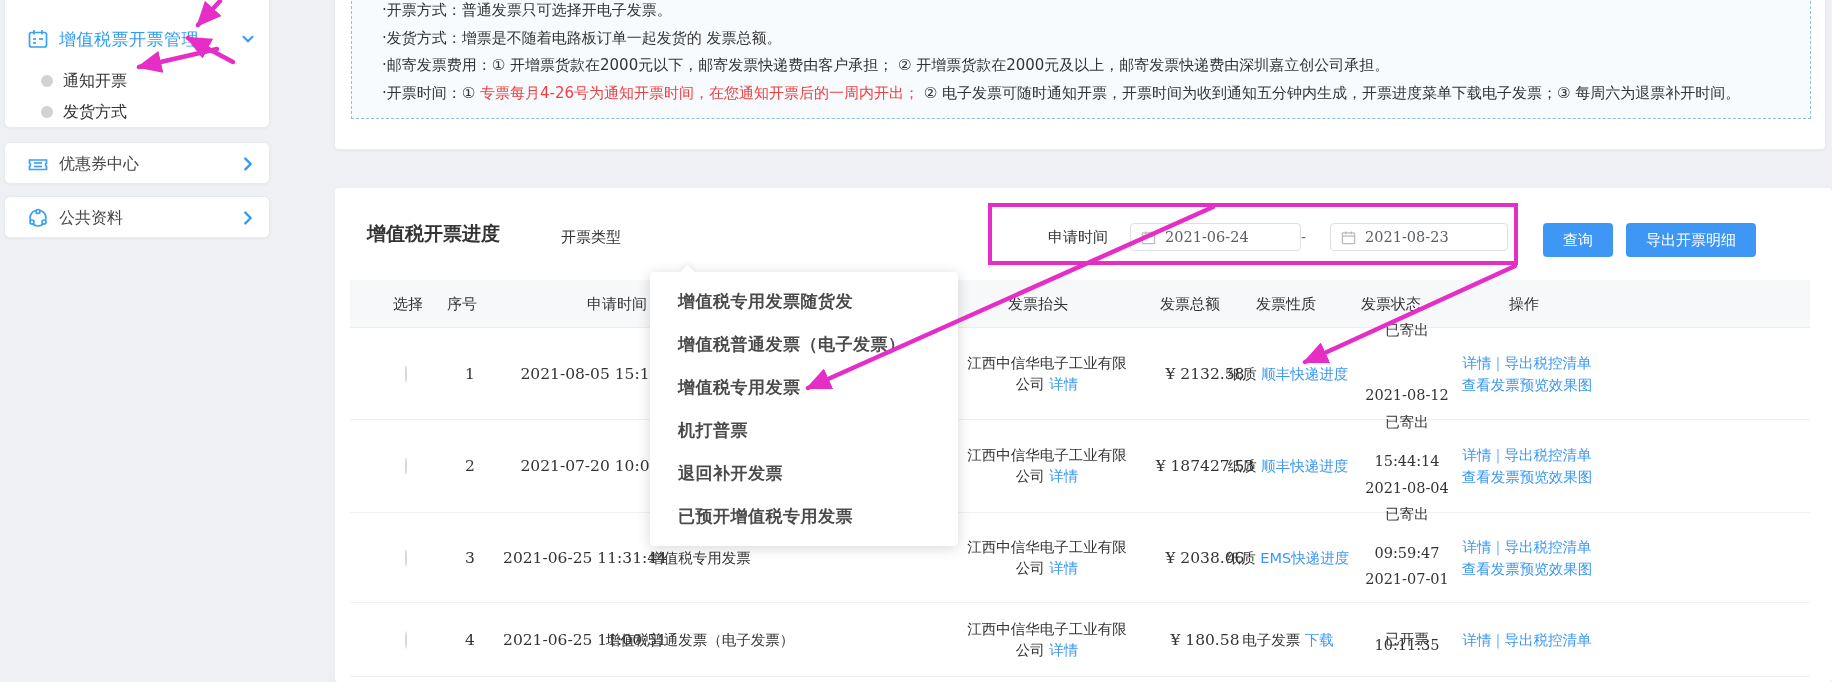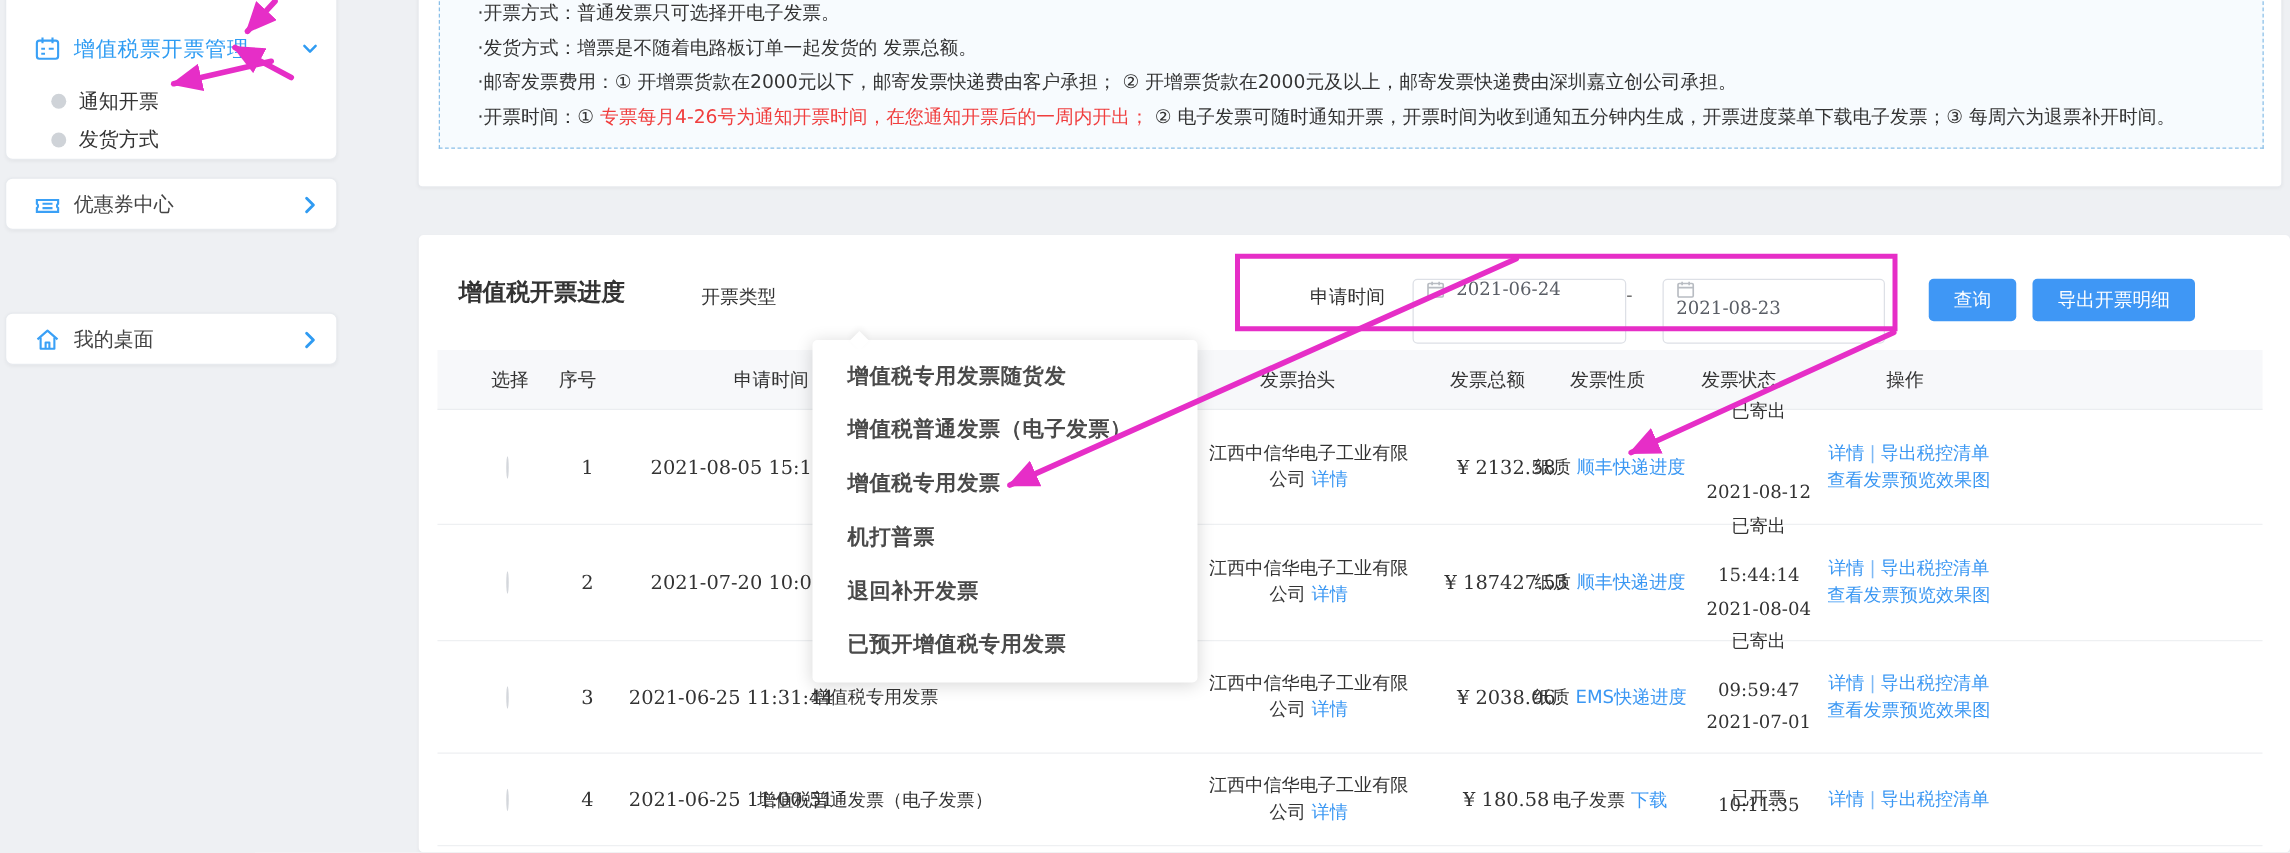--- a/index.html
+++ b/index.html
@@ -24,22 +24,22 @@
   .red { color:#f03e3e; }
 
   
   #main-card { left:335px; top:188px; width:1497px; height:494px; border-radius:4px; border:none; }
   #page-title { position:absolute; left:32px; top:33px; font-size:19px; font-weight:bold; color:#333; }
   .flt-label { position:absolute; font-size:15px; color:#333; top:40px; }
   #type-select { position:absolute; left:315px; top:34px; width:320px; height:34px; border:1px solid #4da3f7;
                  border-radius:4px; background:#fff; display:flex; align-items:center; padding:0 30px 0 15px; }
   #type-select .ph { font-size:14.5px; color:#b6bac0; }
   .caret-up { position:absolute; right:10px; top:11px; width:13px; height:13px; }
-  .date-input { position:absolute; top:35px; height:52px; border:1px solid #dde0e6; border-radius:4px; background:#fff;
-                display:flex; padding-left:10px; }
+  .date-input { position:absolute; top:35px; height:28px; border:1px solid #dde0e6; border-radius:4px; background:#fff;
+                display:flex; align-items:center; padding-left:10px; }
   .date-input .cal { width:15px; height:15px; margin-right:9px; }
   .date-input .dv { font-size:14.5px; color:#5a5e66; font-family:"DejaVu Serif","Liberation Serif",serif; }
   #range-sep { position:absolute; left:966px; top:41px; color:#666; font-size:14px; }
   .btn { position:absolute; top:35px; height:34px; background:#3f97f5; color:#fff; font-size:15px; border:none;
          border-radius:4px; display:flex; align-items:center; justify-content:center; cursor:pointer; }
 
   
   #thead { position:absolute; left:15px; top:92px; width:1460px; height:48px; background:#f7f8fa; border-bottom:1px solid #ebedf0; }
   .hcell { position:absolute; top:50%; transform:translate(-50%,-50%); font-size:15px; color:#333; white-space:nowrap; }
   #tbody { position:absolute; left:15px; top:140px; width:1460px; }
@@ -103,32 +103,33 @@
       <path d="M2.5 7 h17 v3 a2 2 0 0 0 0 3.4 v3.1 h-17 v-3.1 a2 2 0 0 0 0-3.4 z"></path>
         <line x1="7" y1="10" x2="15" y2="10"></line>
         <line x1="7" y1="13.5" x2="15" y2="13.5"></line>
     </svg>
     <span class="side-label" style="top:11px;">优惠券中心</span>
     <svg class="chev-abs" style="top:12px;" viewBox="0 0 20 20" fill="none" stroke="#2f9bf2" stroke-width="2.6" stroke-linecap="round" stroke-linejoin="round">
         <polyline points="7,4 13,10 7,16"></polyline>
       </svg>
   </div>
 
-
-  <div class="card" style="left:4px;top:250px;width:266px;height:42px;">
-    <svg class="side-icon" style="top:10px;" viewBox="0 0 22 22" fill="none" stroke="#3aa0f6" stroke-width="1.7" stroke-linejoin="round">
-      <path d="M3 10.5 L11 3.5 L19 10.5"></path>
-        <path d="M5.5 9 v9 h11 v-9"></path>
-        <path d="M9.5 18 v-5 h3 v5"></path>
+  <div class="card" style="left:4px;top:196px;width:266px;height:42px;">
+    <svg class="side-icon" style="top:10px;" viewBox="0 0 22 22" fill="none" stroke="#3aa0f6" stroke-width="1.7">
+      <circle cx="11" cy="11" r="8"></circle>
+        <circle cx="11" cy="4.5" r="2" fill="#fff"></circle>
+        <circle cx="5" cy="15" r="2" fill="#fff"></circle>
+        <circle cx="17" cy="15" r="2" fill="#fff"></circle>
     </svg>
-    <span class="side-label" style="top:11px;">我的桌面</span>
+    <span class="side-label" style="top:11px;">公共资料</span>
     <svg class="chev-abs" style="top:12px;" viewBox="0 0 20 20" fill="none" stroke="#2f9bf2" stroke-width="2.6" stroke-linecap="round" stroke-linejoin="round">
         <polyline points="7,4 13,10 7,16"></polyline>
       </svg>
   </div>
+
 
   <div class="card" id="notice-card">
     <div id="notice-box">
       <div id="notice-lines">
         <div><span>·</span><span>开票方式：</span><span>普通发票只可选择开电子发票。</span></div>
         <div><span>·</span><span>发货方式：</span><span>增票是不随着电路板订单一起发货的 发票总额。</span></div>
         <div><span>·</span><span>邮寄发票费用：</span><span>① 开增票货款在2000元以下，邮寄发票快递费由客户承担； ② 开增票货款在2000元及以上，邮寄发票快递费由深圳嘉立创公司承担。</span></div>
         <div><span>·</span><span>开票时间：</span><span>① </span><span class="red">专票每月4-26号为通知开票时间，在您通知开票后的一周内开出；</span><span> ② 电子发票可随时通知开票，开票时间为收到通知五分钟内生成，开票进度菜单下载电子发票；③ 每周六为退票补开时间。</span></div>
       </div>
     </div>
@@ -143,21 +144,21 @@
     <div class="date-input" style="left:795px;width:171px;">
       <svg class="cal" viewBox="0 0 16 16" fill="none" stroke="#b8bcc2" stroke-width="1.4">
           <rect x="1.5" y="3" width="13" height="11.5" rx="1"></rect>
           <line x1="5" y1="1.5" x2="5" y2="4.5"></line>
           <line x1="11" y1="1.5" x2="11" y2="4.5"></line>
           <line x1="1.5" y1="6.5" x2="14.5" y2="6.5"></line>
         </svg>
       <span class="dv">2021-06-24</span>
     </div>
     <span id="range-sep">-</span>
-    <div class="date-input" style="left:995px;width:178px;flex-direction:column;">
+    <div class="date-input" style="left:995px;width:178px;">
       <svg class="cal" viewBox="0 0 16 16" fill="none" stroke="#b8bcc2" stroke-width="1.4">
           <rect x="1.5" y="3" width="13" height="11.5" rx="1"></rect>
           <line x1="5" y1="1.5" x2="5" y2="4.5"></line>
           <line x1="11" y1="1.5" x2="11" y2="4.5"></line>
           <line x1="1.5" y1="6.5" x2="14.5" y2="6.5"></line>
         </svg>
       <span class="dv">2021-08-23</span>
     </div>
     <button class="btn" style="left:1208px;width:70px;">查询</button>
     <button class="btn" style="left:1291px;width:130px;">导出开票明细</button>

